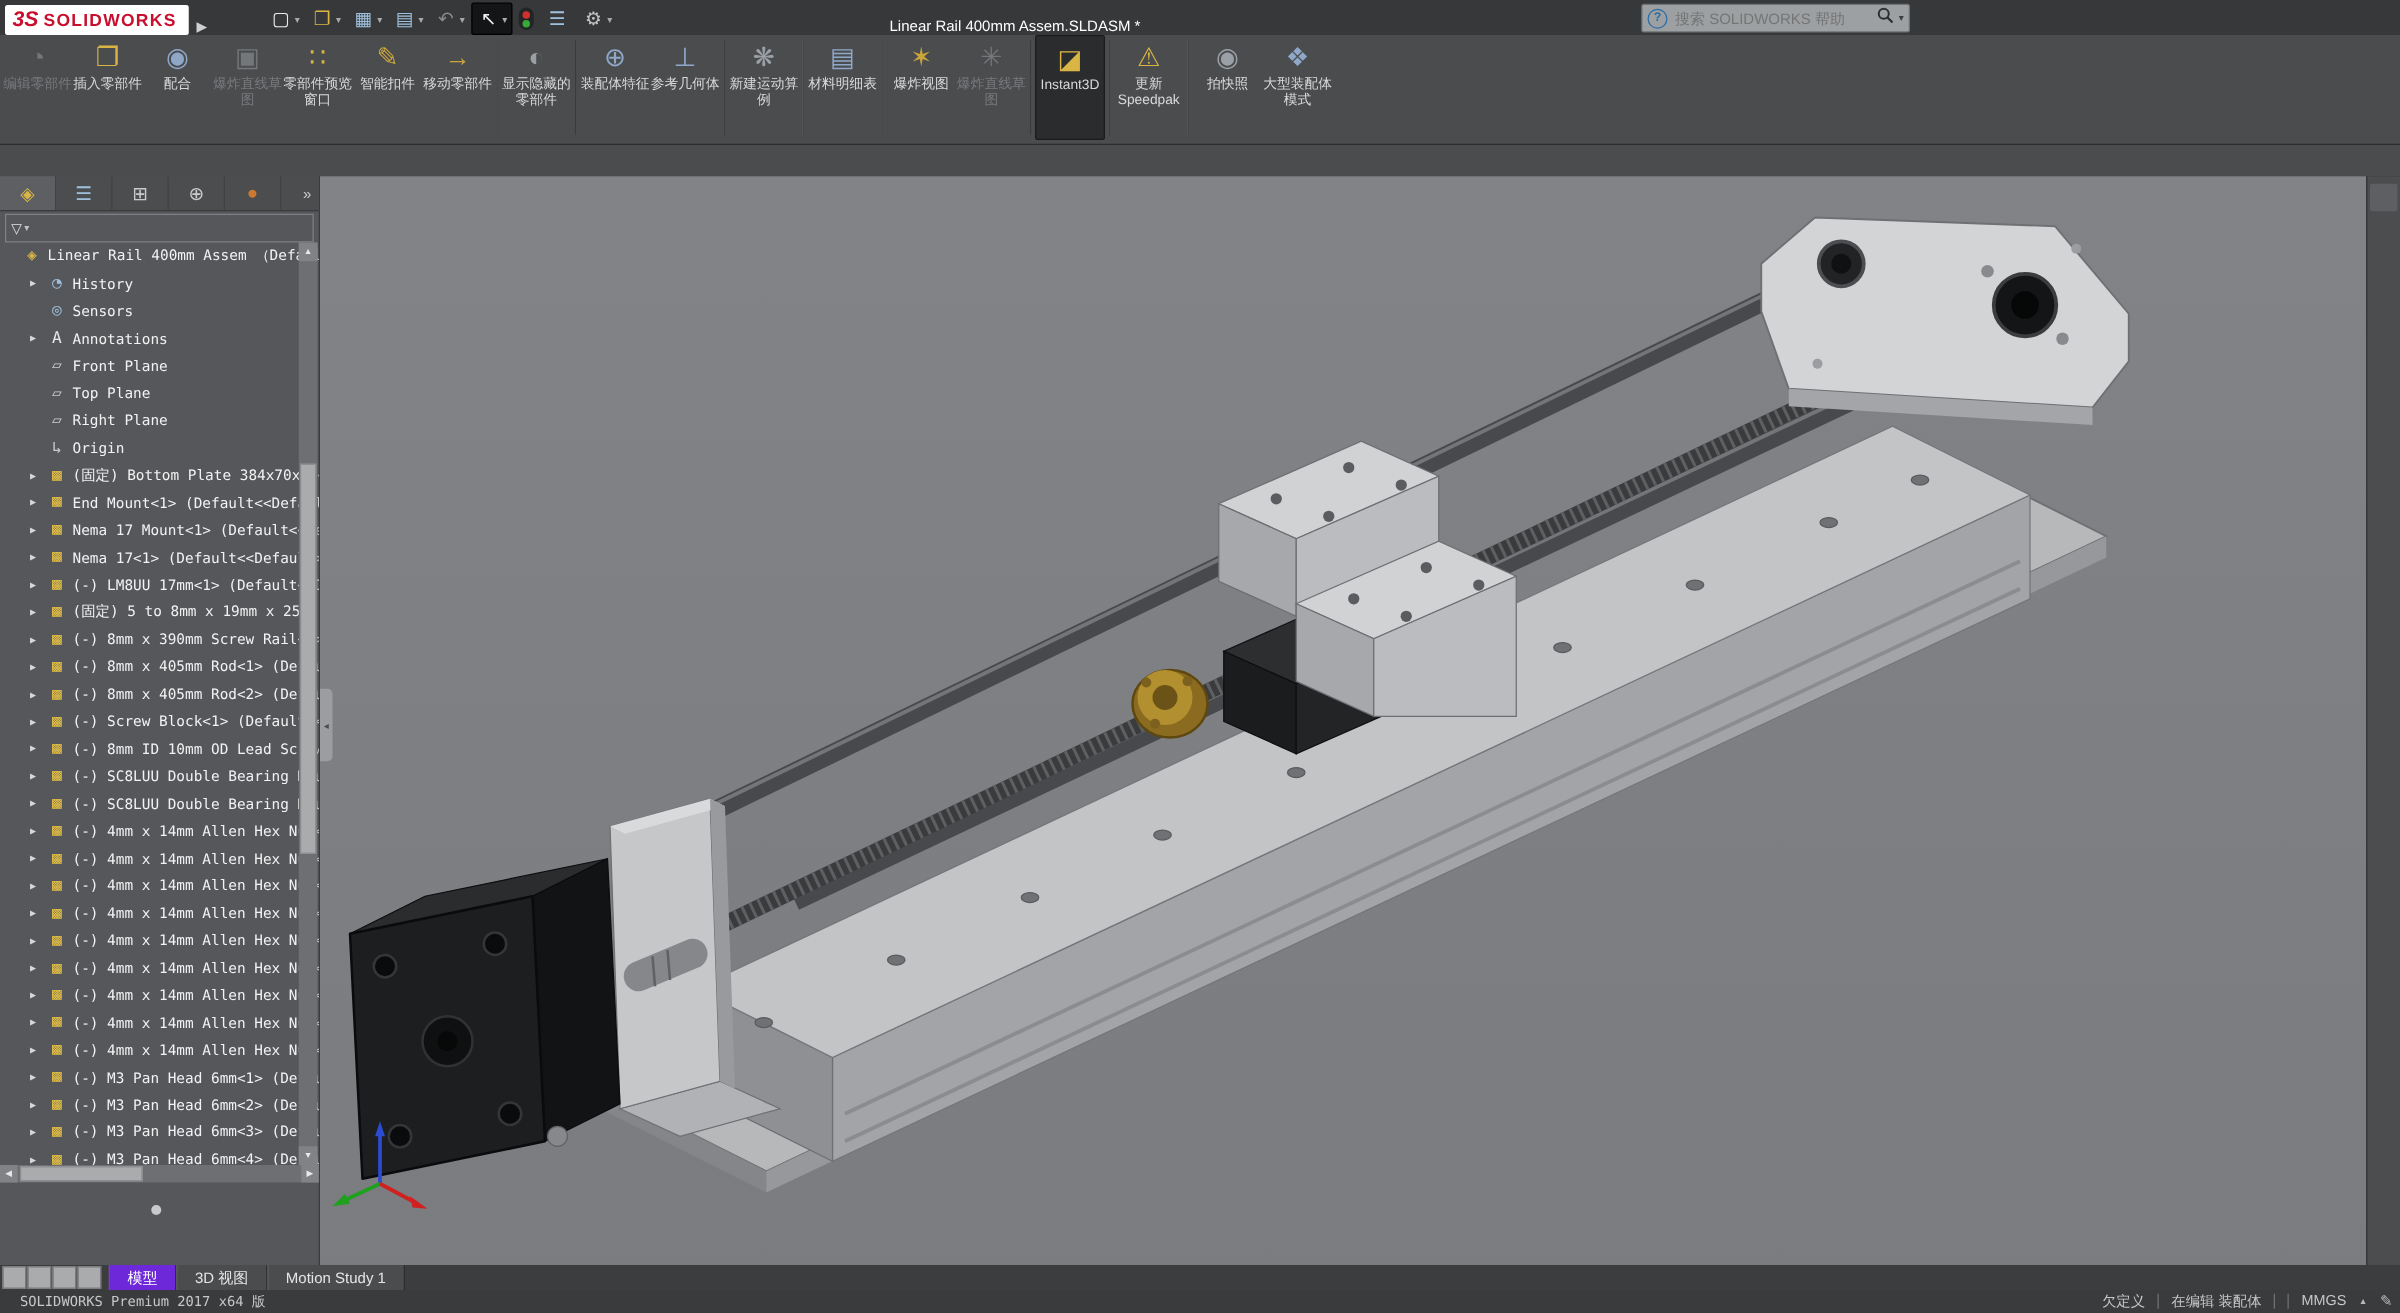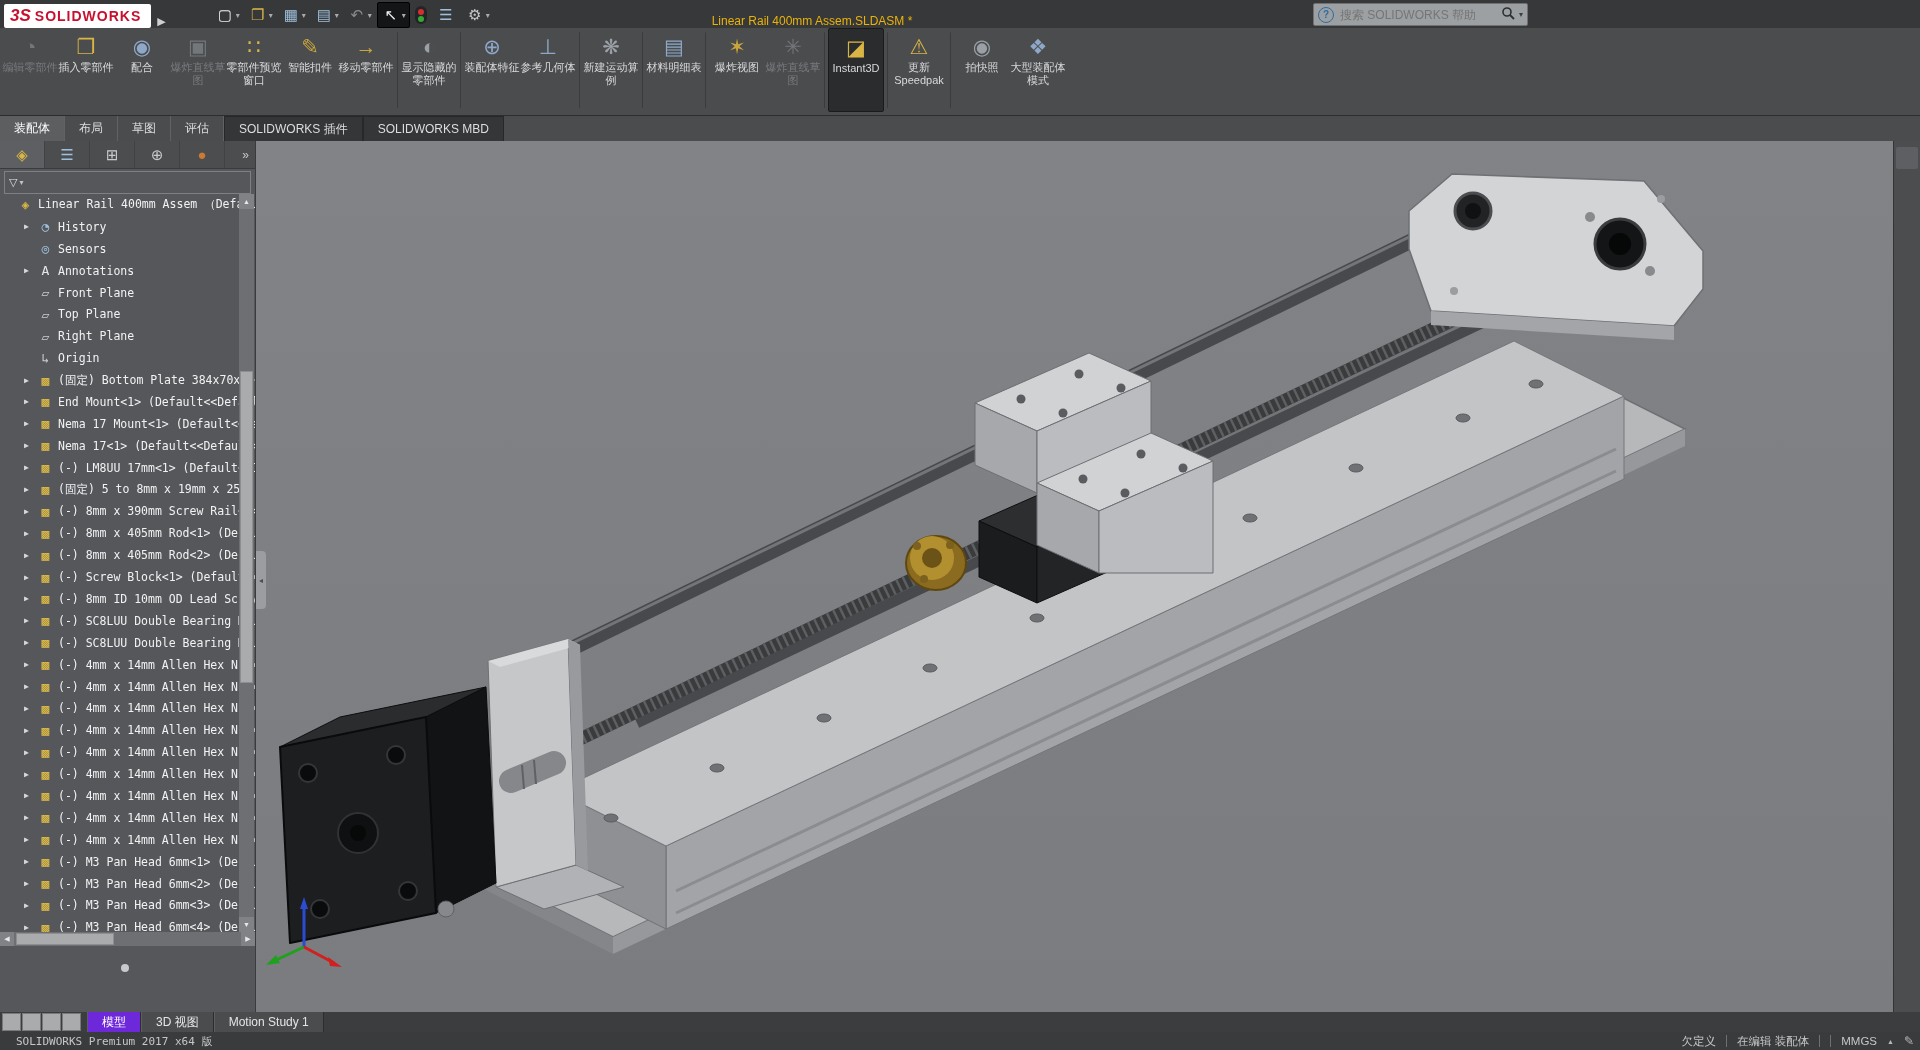--- a/index.html
+++ b/index.html
@@ -13,21 +13,21 @@
   #logo .word{color:#c8102e;font-weight:bold;font-size:14px;letter-spacing:1px;}
   #menu-arrow{color:#cfd0d1;font-size:11px;margin:0 10px 0 6px;}
   #qtools{display:flex;align-items:center;gap:2px;margin-left:36px;}
   .qbtn{height:24px;display:flex;align-items:center;padding:0 3px;border-radius:2px;color:#d8d9da;}
   .qbtn .g{width:20px;height:20px;font-size:15px;}
   .qbtn .caret{font-size:8px;color:#a8aaac;margin-left:1px;}
   .qbtn[data-variant="active"]{background:#141516;border:1px solid #000;}
   .qbtn[data-variant="traffic"] .g{flex-direction:column;gap:1px;background:#232425;border-radius:6px;width:12px;height:18px;}
   .qbtn[data-variant="traffic"] .g::before{content:"";width:6px;height:6px;border-radius:50%;background:#d23030;}
   .qbtn[data-variant="traffic"] .g::after{content:"";width:6px;height:6px;border-radius:50%;background:#35a835;}
-  #title-text{position:absolute;left:50%;transform:translateX(-50%);color:#eab308;font-size:12px;white-space:nowrap;}
+  #title-text{position:absolute;left:50%;transform:translateX(-50%);color:#ffffff;font-size:12px;white-space:nowrap;}
   #search-area{position:absolute;right:96px;top:3px;display:flex;align-items:center;gap:8px;}
   #searchbox{width:205px;height:21px;background:#9da0a2;border:1px solid #6f7173;border-radius:2px;display:flex;align-items:center;padding:0 4px;gap:4px;}
   #searchbox .qmark{width:14px;height:14px;border-radius:50%;border:1.5px solid #2d6da3;color:#2d6da3;font-size:10px;font-weight:bold;flex:0 0 auto;}
   #searchbox input{flex:1;border:0;background:transparent;font-size:12px;color:#000000;outline:none;font-family:"Liberation Sans",sans-serif;}
   #searchbox .mag{flex:0 0 auto;}
   #searchbox .scaret{font-size:8px;color:#3d3e40;}
   #win-buttons{position:absolute;right:4px;top:0;height:28px;display:flex;align-items:center;gap:10px;color:#c3c5c7;}
   #win-buttons .g{font-size:13px;width:18px;height:18px;}
   
   #ribbon{position:absolute;top:28px;left:0;width:1920px;height:88px;background:#4a4c4e;border-bottom:1px solid #2c2d2e;display:flex;align-items:flex-start;padding-left:2px;box-sizing:border-box;}
@@ -268,40 +268,20 @@
       <span class="g" style="color: rgb(154, 160, 166);">◉</span>
       <span>拍快照</span>
     </div>
     <div class="rbtn">
       <span class="g" style="color: rgb(143, 168, 200);">❖</span>
       <span>大型装配体模式</span>
     </div>
 </div>
 
 <div id="tabrow">
-  <div id="tabs">
-    <div class="tab" data-variant="active">
-        <span>装配体</span>
-      </div>
-      <div class="tab">
-        <span>布局</span>
-      </div>
-      <div class="tab">
-        <span>草图</span>
-      </div>
-      <div class="tab">
-        <span>评估</span>
-      </div>
-      <div class="tab" data-variant="addins">
-        <span>SOLIDWORKS 插件</span>
-      </div>
-      <div class="tab" data-variant="addins">
-        <span>SOLIDWORKS MBD</span>
-      </div>
-  </div>
   <div id="headsup">
     <span class="g hbtn"></span>
       <span class="g hbtn"></span>
       <span class="g hbtn"></span>
       <span class="g hbtn"></span>
       <span class="g hbtn"></span>
       <span class="g hbtn"></span>
       <span class="g hbtn"></span>
       <span class="g hbtn"></span>
       <span class="g hbtn"></span>

